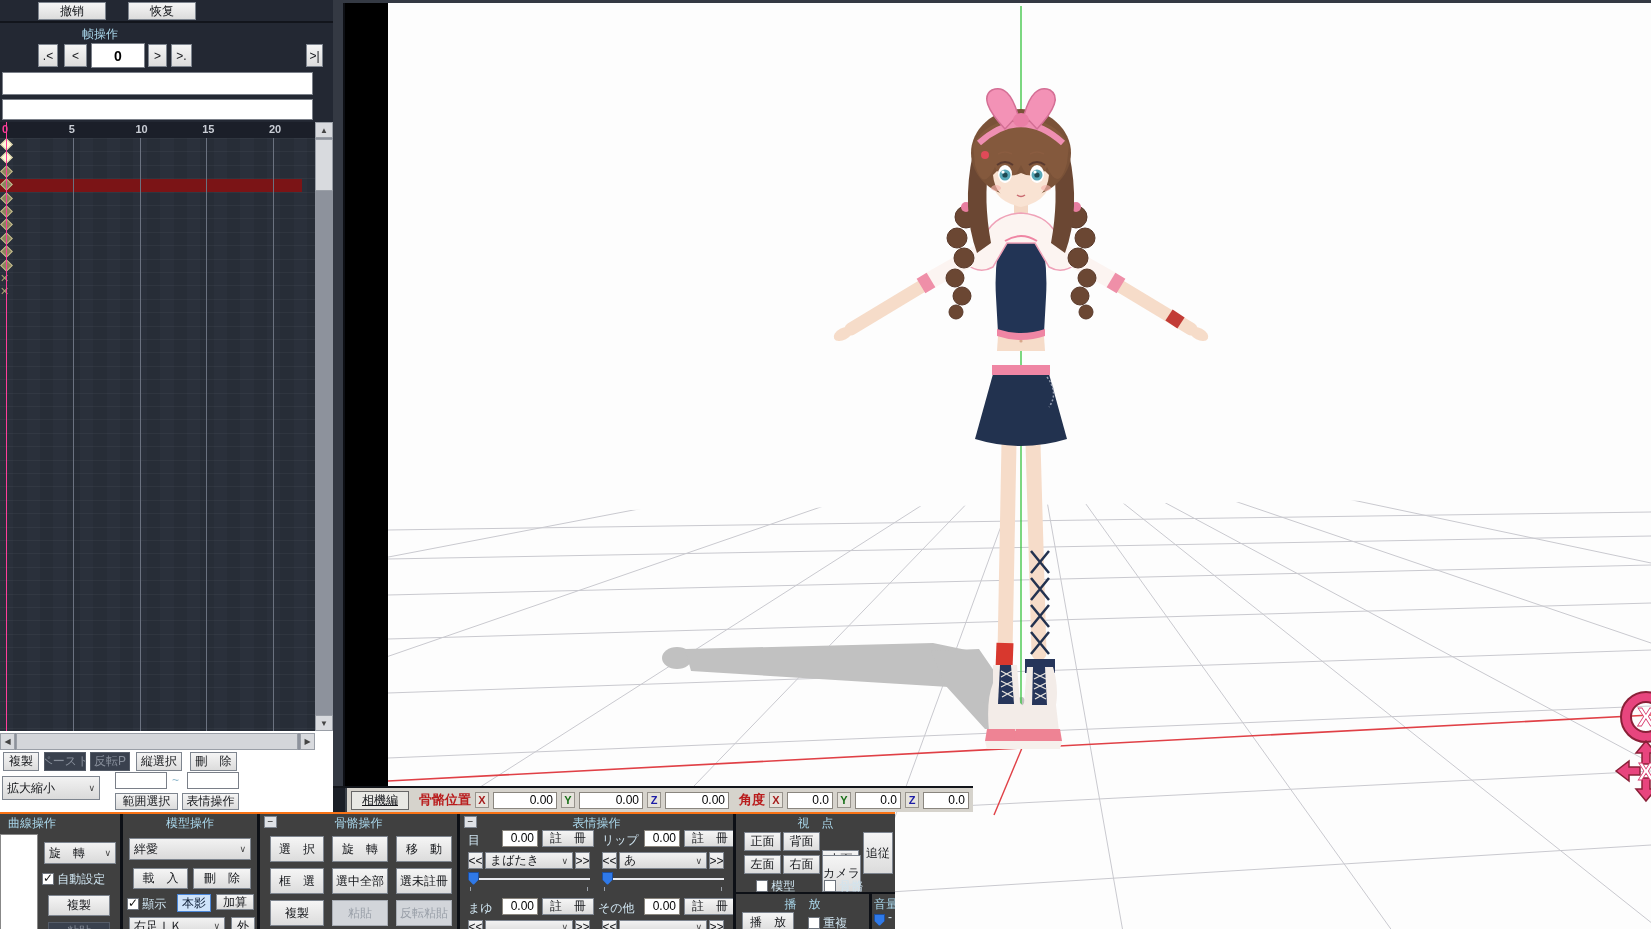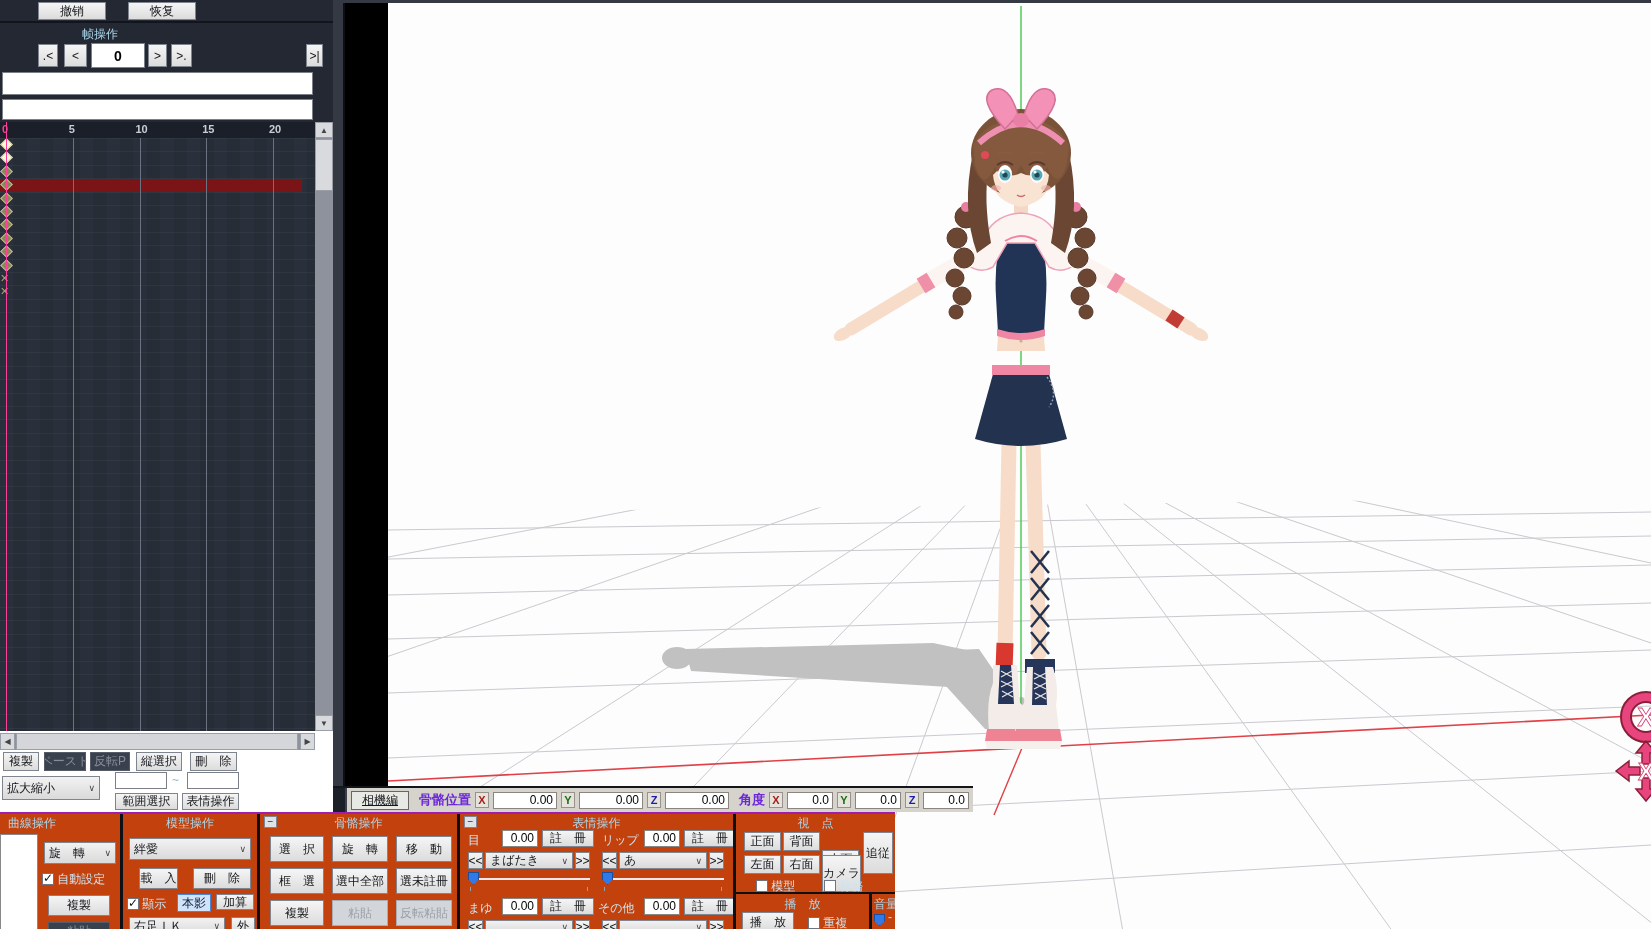--- a/index.html
+++ b/index.html
@@ -53,30 +53,30 @@
   color:#444; font-size:8px; display:flex; align-items:center; justify-content:center; }
 #vsb-thumb { position:absolute; left:0; top:17px; width:18px; height:52px; background:#d8dade; border:1px solid #9a9fa7; }
 #hsb { position:absolute; left:0; top:733px; width:315px; height:17px; background:#8d929c; }
 #hsb-thumb { position:absolute; left:16px; top:0; width:282px; height:17px; background:#d4d6da; border:1px solid #9a9fa7; }
 
 
 #camera-bar { position:absolute; left:333px; top:786px; width:640px; height:26px;
   background:#d6d3cc; border-top:2px solid #12151a; display:flex; align-items:center; gap:4px;
   padding-right:4px; overflow:hidden; }
 #camera-bar .darkstrip { width:14px; height:26px; background:#1b1f27; border-right:2px solid #3a4048; flex:none; }
-#camera-bar .boldlbl { font-weight:bold; font-size:13px; color:#6d28d9; white-space:nowrap; }
+#camera-bar .boldlbl { font-weight:bold; font-size:13px; color:#b91c1c; white-space:nowrap; }
 .axis-badge { width:14px; height:16px; background:#e6e3dc; border:1px solid #97938c;
   font-weight:bold; font-size:11px; text-align:center; line-height:14px; flex:none; }
 .axis-badge.ax { color:#a51c1c; } .axis-badge.ay { color:#156e15; } .axis-badge.az { color:#1c1ca5; }
 .val-box { height:17px; background:#fff; border:1px solid #8a867f; color:#000; font-size:12px;
   text-align:right; padding:0 3px; line-height:15px; flex:none; }
 
 
 #bottom-panel { position:absolute; left:0; top:812px; width:895px; height:117px;
-  background:#c2410c; border-top:2px solid #a21caf; color:#cfe4f0; }
+  background:#404040; border-top:2px solid #f97316; color:#cfe4f0; }
 .sect { position:absolute; top:0; bottom:0; overflow:hidden; }
 .sect + .sect { border-left:3px solid #0d1016; }
 
 
 .slider { position:absolute; height:14px; }
 .slider .track { position:absolute; left:0; right:0; top:6px; height:2px; background:#e8eaee; }
 .slider .handle { position:absolute; left:0; top:0; width:11px; height:13px; background:#2f79e8;
   border:1px solid #1c4fa0; clip-path:polygon(0 0,100% 0,100% 55%,50% 100%,0 55%); }
 .slider .tk { position:absolute; top:15px; width:1px; height:4px; background:#9aa0a8; }
 
@@ -361,21 +361,21 @@
     <div class="btn" style="left:48px;top:81px;width:62px;height:21px">複製</div>
     <div class="btn dis-dark" style="left:48px;top:108px;width:62px;height:18px">粘貼</div>
   </div>
 
   <div class="sect" style="left:120px;width:137px">
     <div class="ptitle">模型操作</div>
     <div class="dd" style="left:6px;top:24px;width:122px;height:22px">
       <span>絆愛</span>
         <span class="arrow">∨</span>
     </div>
-    <div class="btn" style="left:16px;top:54px;width:39px;height:21px">載　入</div>
+    <div class="btn" style="left:10px;top:54px;width:55px;height:21px">載　入</div>
     <div class="btn" style="left:70px;top:54px;width:58px;height:21px">刪　除</div>
     <div style="position:absolute;left:4px;top:82px">
       <span class="cb checked"></span>
       <span class="lbl">顯示</span>
     </div>
     <div style="position:absolute;left:54px;top:80px;width:34px;height:18px;background:#cfe3fa;border:1px solid #4a86d8;color:#102038;text-align:center;line-height:16px">本影</div>
     <div class="btn" style="left:93px;top:80px;width:38px;height:16px">加算</div>
     <div class="dd" style="left:6px;top:103px;width:96px;height:18px">
       <span>右足ＩＫ</span>
         <span class="arrow">∨</span>

